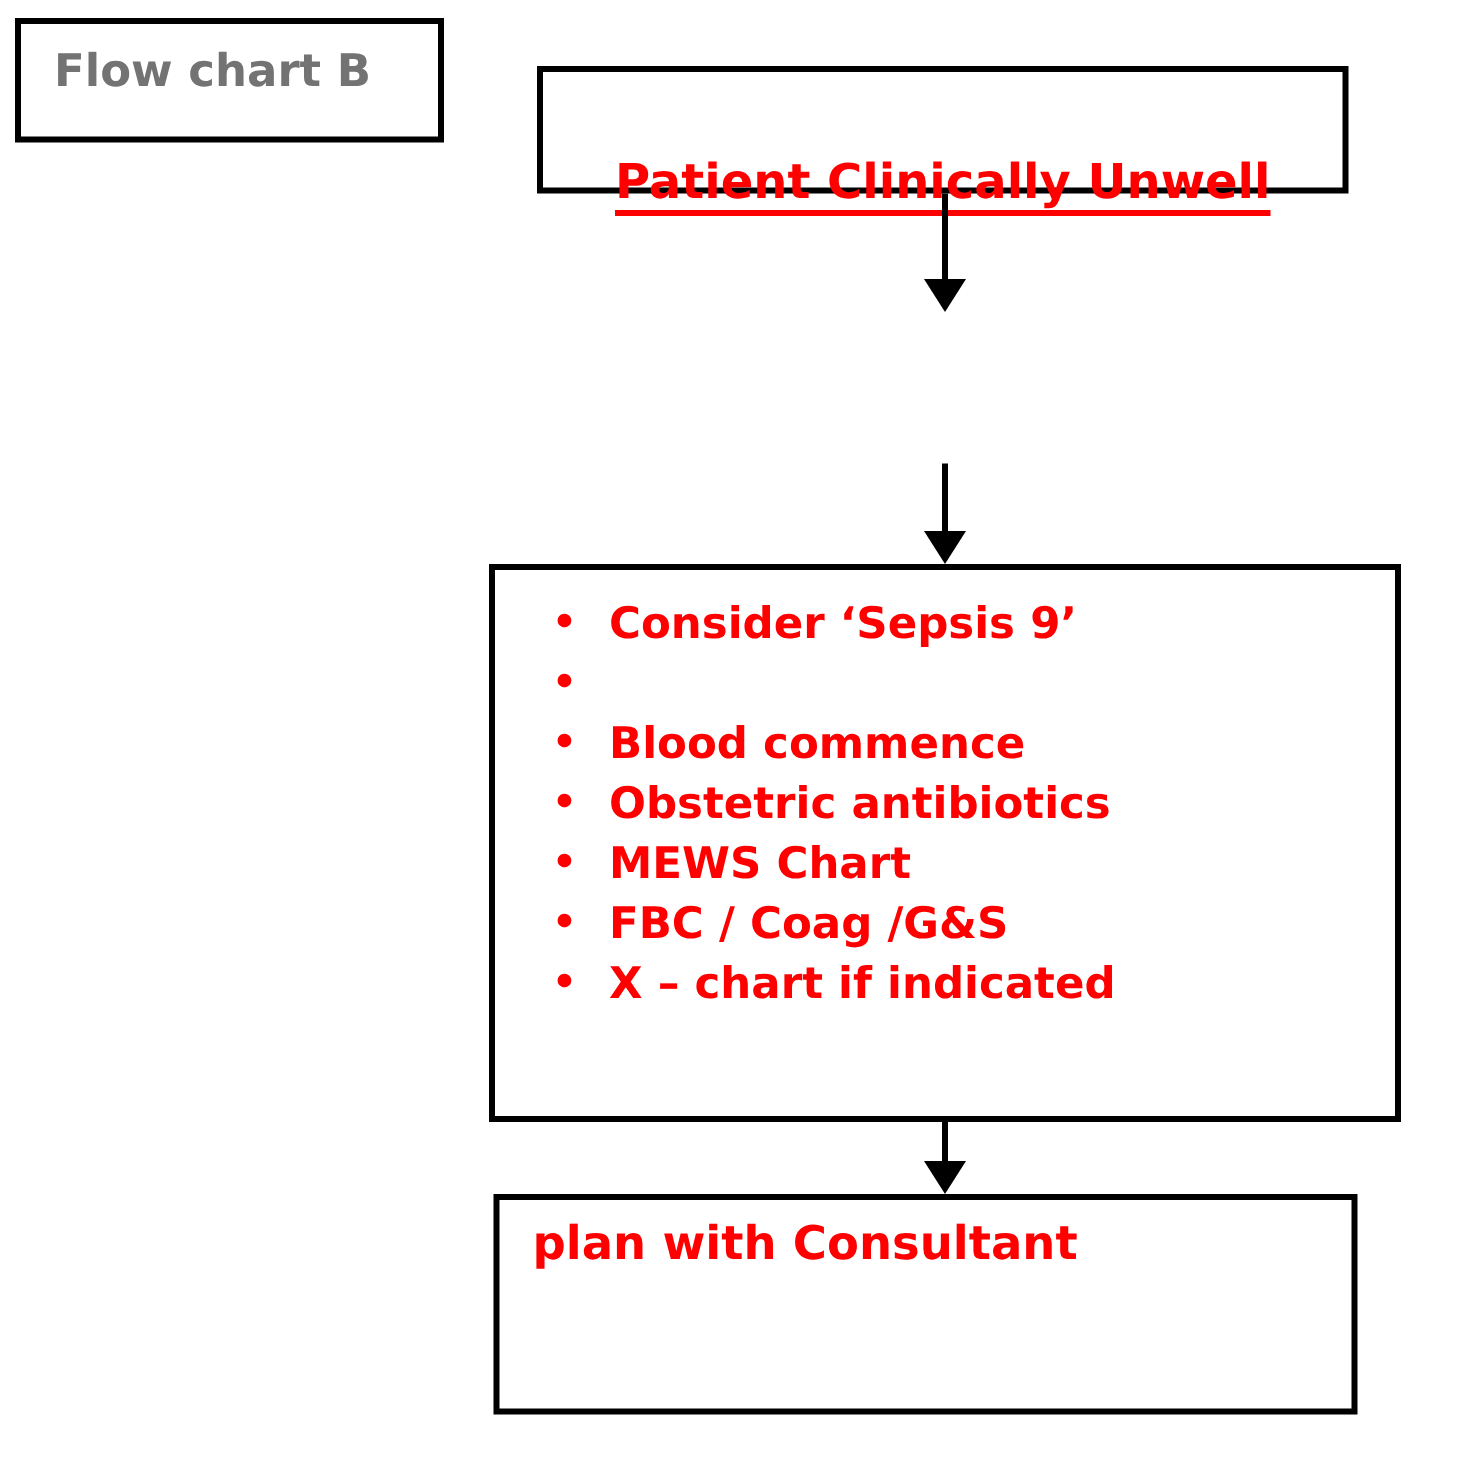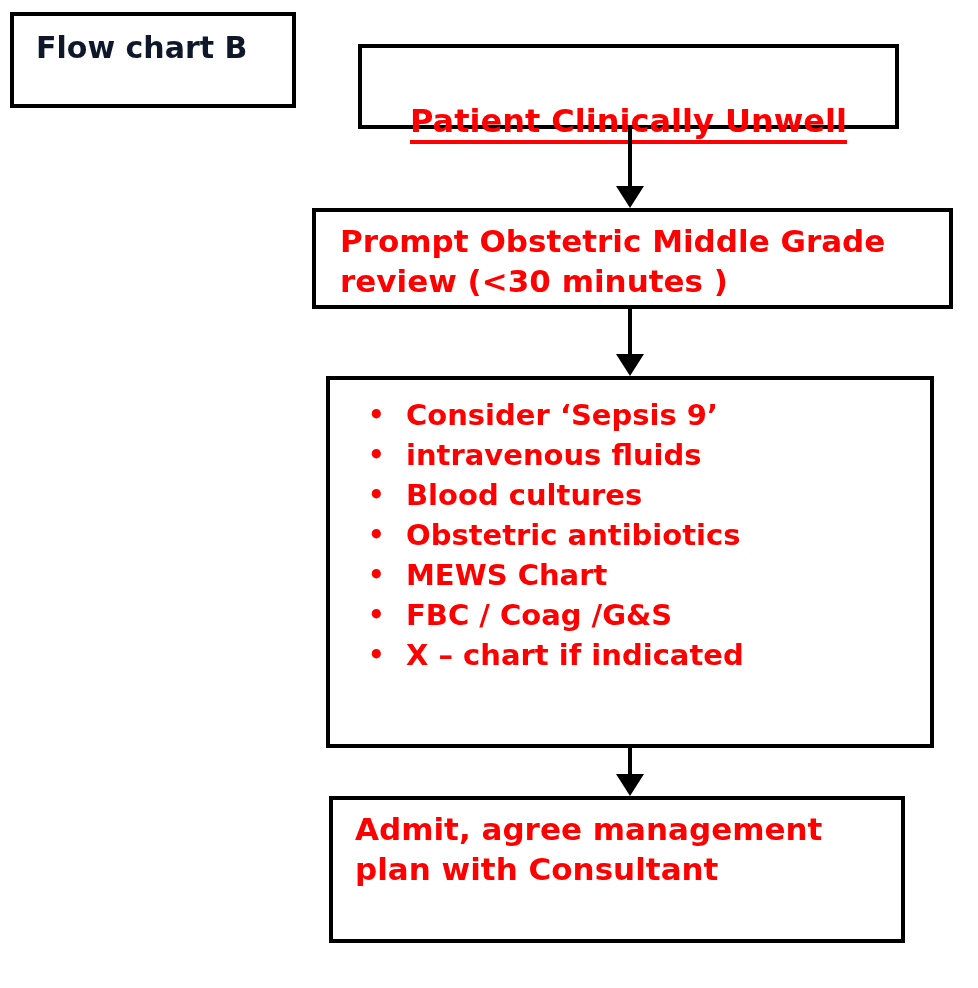--- a/index.html
+++ b/index.html
@@ -17,24 +17,24 @@
     overflow: hidden;
   }
   .box {
     position: absolute;
     box-sizing: border-box;
     border: 4px solid #000000;
     background: #ffffff;
   }
   
   .box-label {
-    left: 10px; top: 12px; width: 286px; height: 96px;
+    left: 10px; top: 12px; width: 286px; height: 83px;
     padding: 14px 0 0 22px;
     font-size: 30px;
-    color: #0f172a;
+    color: #737373;
   }
   
   .box-start {
     left: 358px; top: 44px; width: 541px; height: 85px;
     text-align: center;
     padding-top: 14px;
     font-size: 32px;
     color: #ff0000;
   }
   .box-start .title-underline {
@@ -125,48 +125,43 @@
 
   <div class="box box-start">
     <span class="title-underline">Patient Clinically Unwell</span>
   </div>
 
   <div class="arrow arrow-1">
     <div class="stem"></div>
     <div class="head"></div>
   </div>
 
-  <div class="box box-review">
-    <span class="line">Prompt Obstetric Middle Grade</span>
-    <span class="line">review (&lt;30 minutes )</span>
-  </div>
 
   <div class="arrow arrow-2">
     <div class="stem"></div>
     <div class="head"></div>
   </div>
 
   <div class="box box-steps">
     <ul>
       <li>
         <span class="bullet">•</span>
         <span class="item-lines">
           <span class="line">Consider ‘Sepsis 9’</span>
         </span>
       </li>
       <li>
         <span class="bullet">•</span>
         <span class="item-lines">
-          <span class="line">intravenous fluids</span>
         </span>
       </li>
       <li>
         <span class="bullet">•</span>
         <span class="item-lines">
-          <span class="line">Blood cultures</span>
+          <span class="line">Blood commence</span>
         </span>
       </li>
       <li>
         <span class="bullet">•</span>
         <span class="item-lines">
           <span class="line">Obstetric antibiotics</span>
         </span>
       </li>
       <li>
         <span class="bullet">•</span>
@@ -188,17 +183,16 @@
       </li>
     </ul>
   </div>
 
   <div class="arrow arrow-3">
     <div class="stem"></div>
     <div class="head"></div>
   </div>
 
   <div class="box box-admit">
-    <span class="line">Admit, agree management</span>
     <span class="line">plan with Consultant</span>
   </div>
 
 </div>
 
 </body></html>

